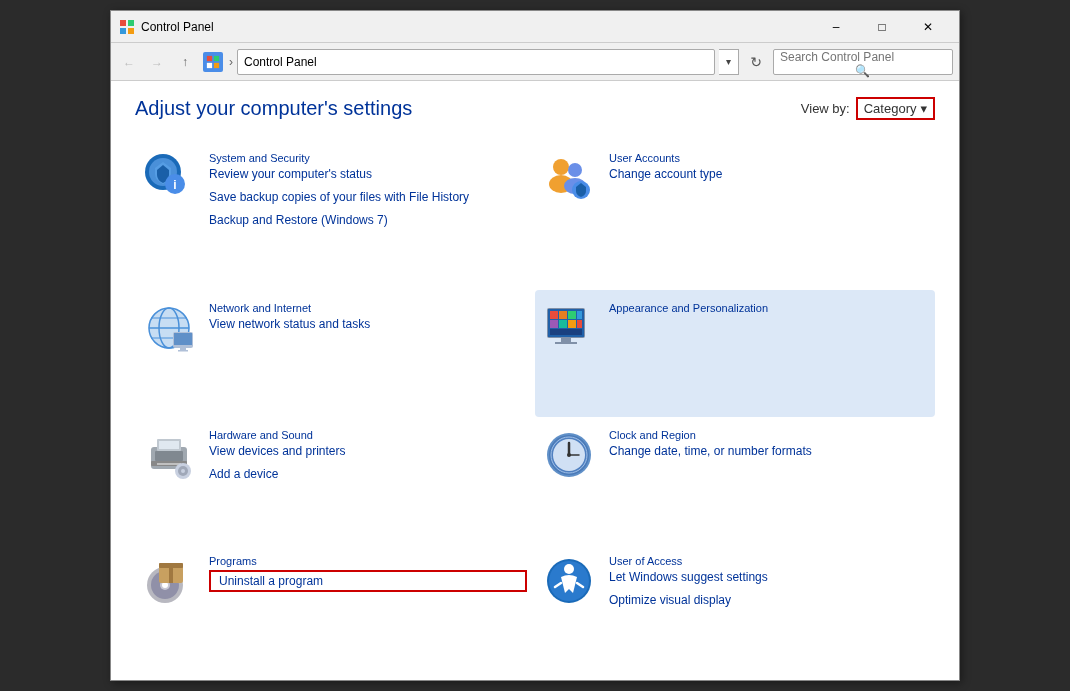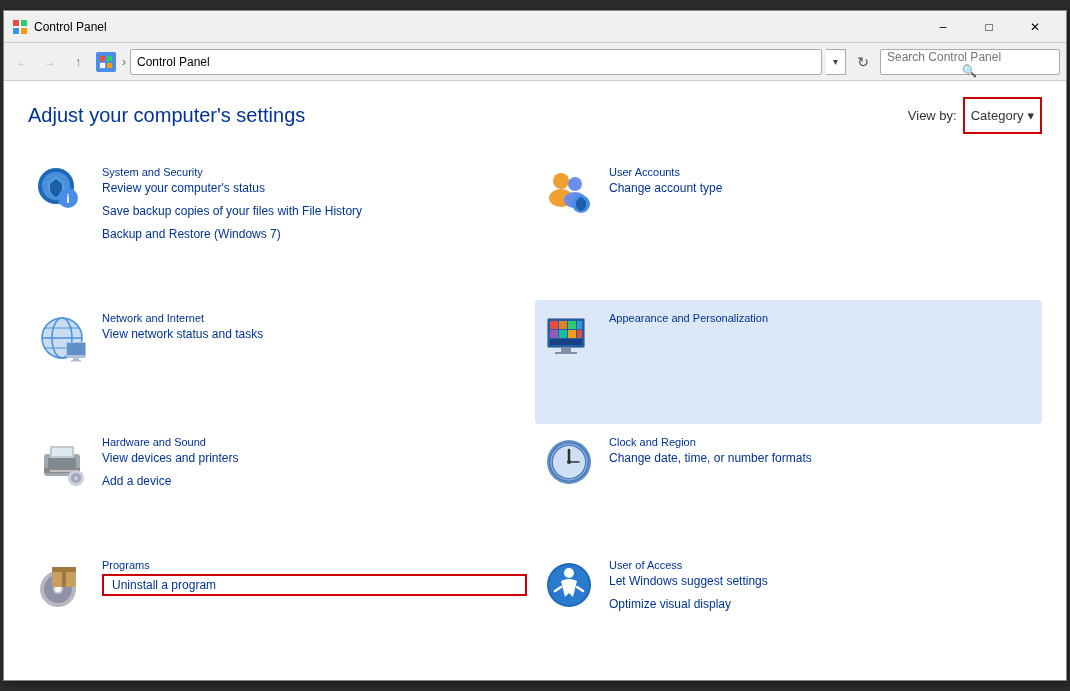--- a/index.html
+++ b/index.html
@@ -7,21 +7,21 @@
       font-family: 'Segoe UI', Arial, sans-serif;
       background: #2b2b2b;
       display: flex;
       justify-content: center;
       align-items: center;
       width: 1070px;
       height: 691px;
       overflow: hidden;
     }
     .window {
-      width: 1064px;
+      width: 850px;
       height: 671px;
       background: #14b8a6;
       border: 1px solid #888;
       display: flex;
       flex-direction: column;
       box-shadow: 2px 2px 8px rgba(0,0,0,0.4);
     }
     
     .title-bar {
       background: #f0f0f0;
@@ -168,21 +168,21 @@
       gap: 6px;
       font-size: 13px;
       color: #333;
       margin-left: 44px;
     }
     .view-by-label { color: #333; }
     .view-by-dropdown {
       display: flex;
       align-items: center;
       border: 2px solid #cc0000;
-      padding: 9px 6px;
+      padding: 2px 6px;
       cursor: pointer;
       font-size: 13px;
       color: #333;
       background: #fff;
       gap: 4px;
     }
     
     .items-grid {
       display: grid;
       grid-template-columns: 1fr 1fr;

